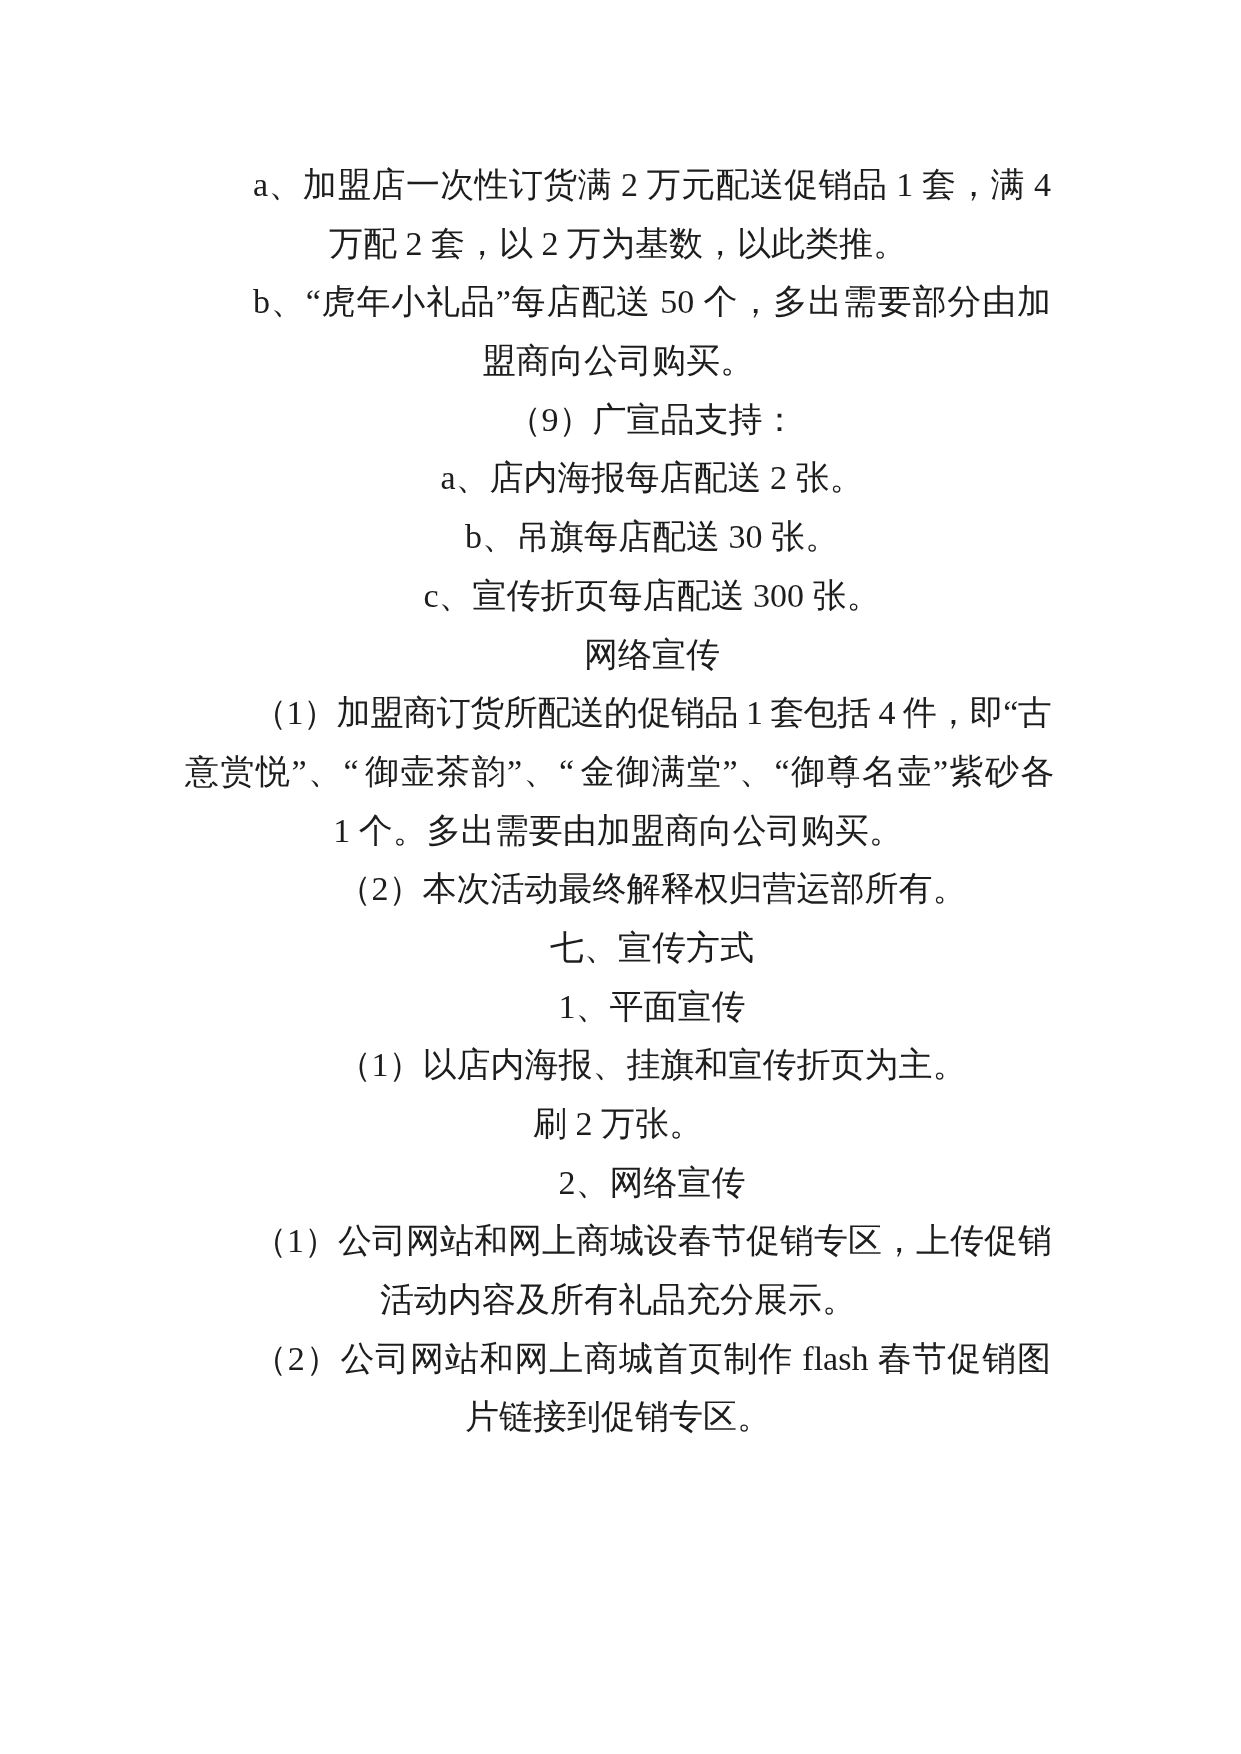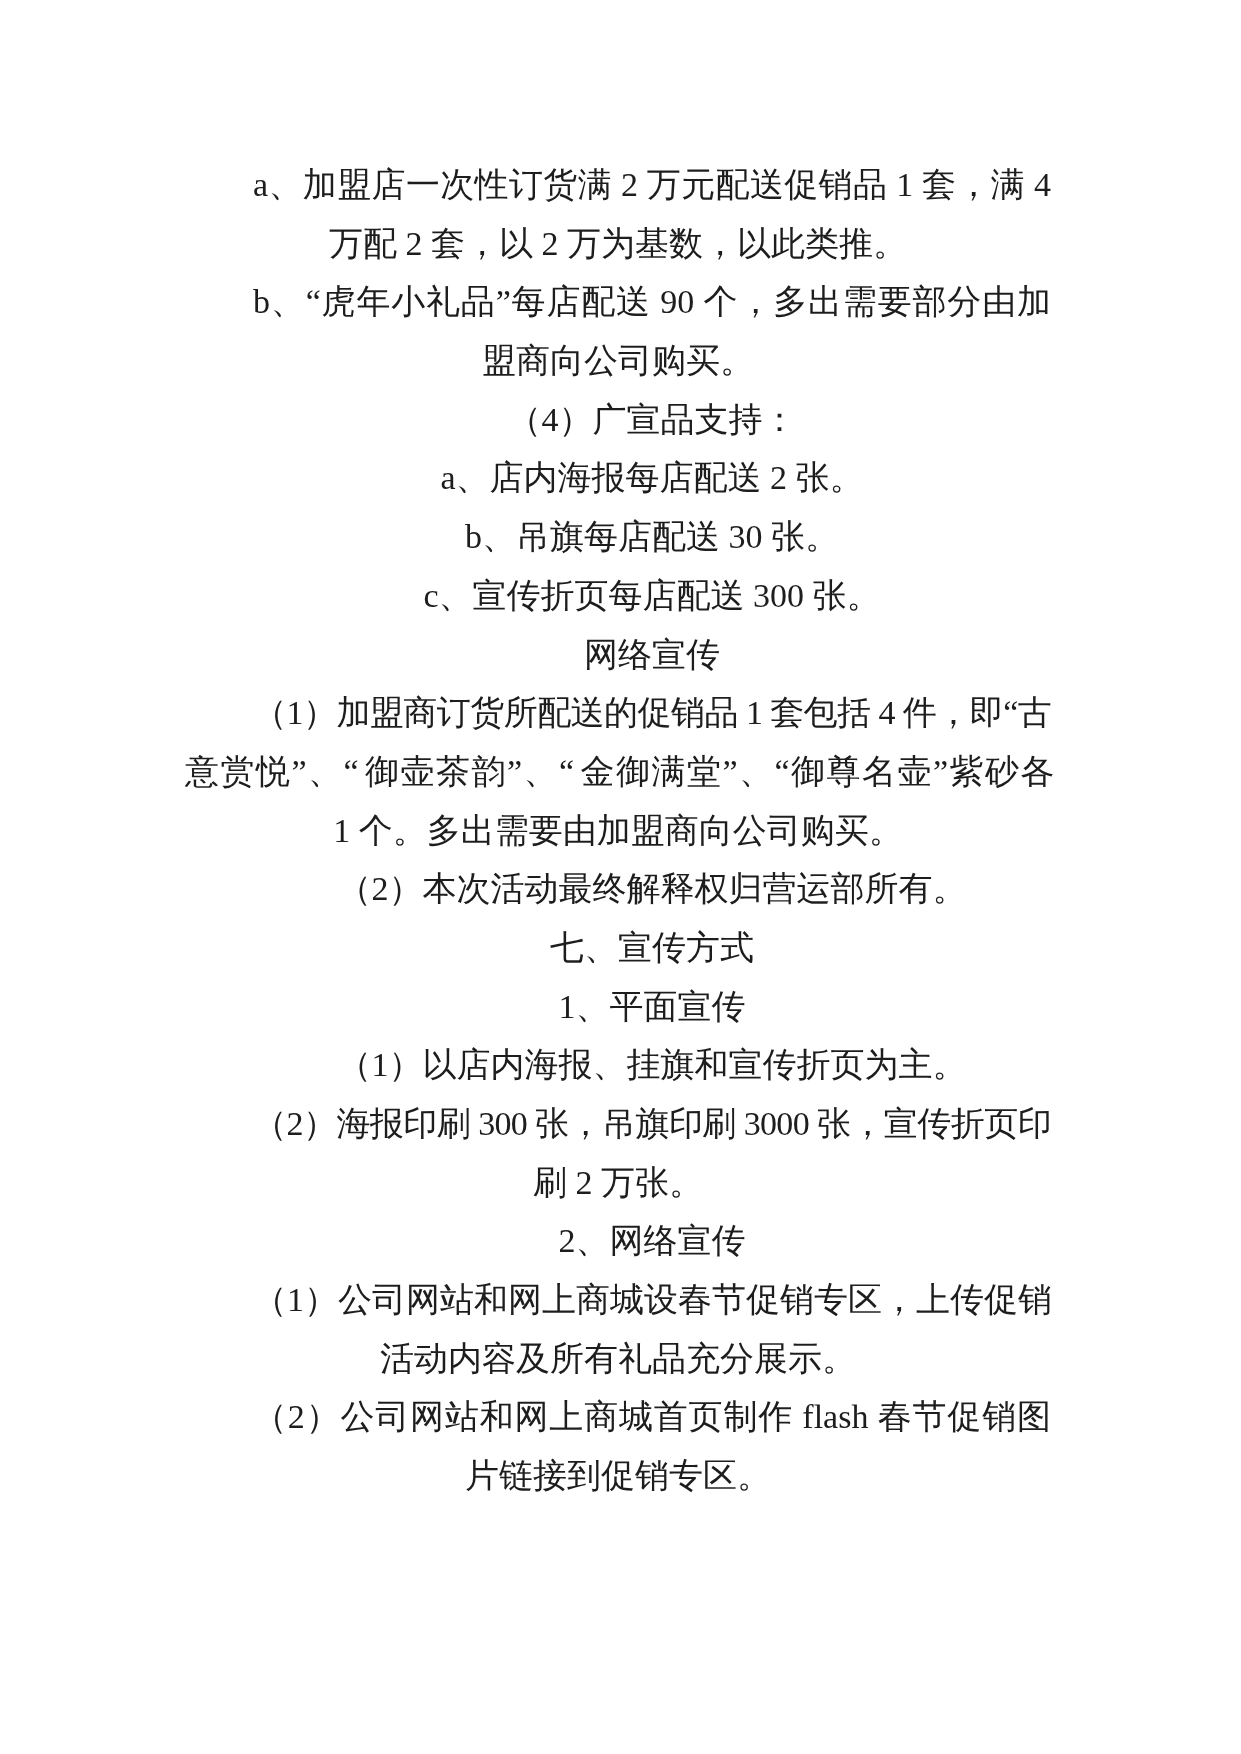--- a/index.html
+++ b/index.html
@@ -43,35 +43,34 @@
     letter-spacing: -3.4px; 
   }
 </style>
 </head>
 <body>
 
 <div class="page" style="background: rgb(255, 255, 255); color: rgb(29, 29, 29);">
   <div class="text-block">
       <div class="line indent fill">a、加盟店一次性订货满 2 万元配送促销品 1 套，满 4</div>
       <div class="line">万配 2 套，以 2 万为基数，以此类推。</div>
-      <div class="line indent fill">b、“虎年小礼品”每店配送 90 个，多出需要部分由加</div>
+      <div class="line indent fill">b、“虎年小礼品”每店配送 50 个，多出需要部分由加</div>
       <div class="line">盟商向公司购买。</div>
-      <div class="line indent">（4）广宣品支持：</div>
+      <div class="line indent">（9）广宣品支持：</div>
       <div class="line indent">a、店内海报每店配送 2 张。</div>
       <div class="line indent">b、吊旗每店配送 30 张。</div>
       <div class="line indent">c、宣传折页每店配送 300 张。</div>
       <div class="line indent">网络宣传</div>
       <div class="line indent fill tight">（1）加盟商订货所配送的促销品 1 套包括 4 件，即“古</div>
       <div class="line fill squeeze">意赏悦”、“ 御壶茶韵”、“ 金御满堂”、“御尊名壶”紫砂各</div>
       <div class="line">1 个。多出需要由加盟商向公司购买。</div>
       <div class="line indent">（2）本次活动最终解释权归营运部所有。</div>
       <div class="line indent">七、宣传方式</div>
       <div class="line indent">1、平面宣传</div>
       <div class="line indent">（1）以店内海报、挂旗和宣传折页为主。</div>
-      <div class="line indent fill tight">（2）海报印刷 300 张，吊旗印刷 3000 张，宣传折页印</div>
       <div class="line">刷 2 万张。</div>
       <div class="line indent">2、网络宣传</div>
       <div class="line indent fill">（1）公司网站和网上商城设春节促销专区，上传促销</div>
       <div class="line">活动内容及所有礼品充分展示。</div>
       <div class="line indent fill">（2）公司网站和网上商城首页制作 flash 春节促销图</div>
       <div class="line">片链接到促销专区。</div>
     </div>
 </div>
 
 </body></html>

